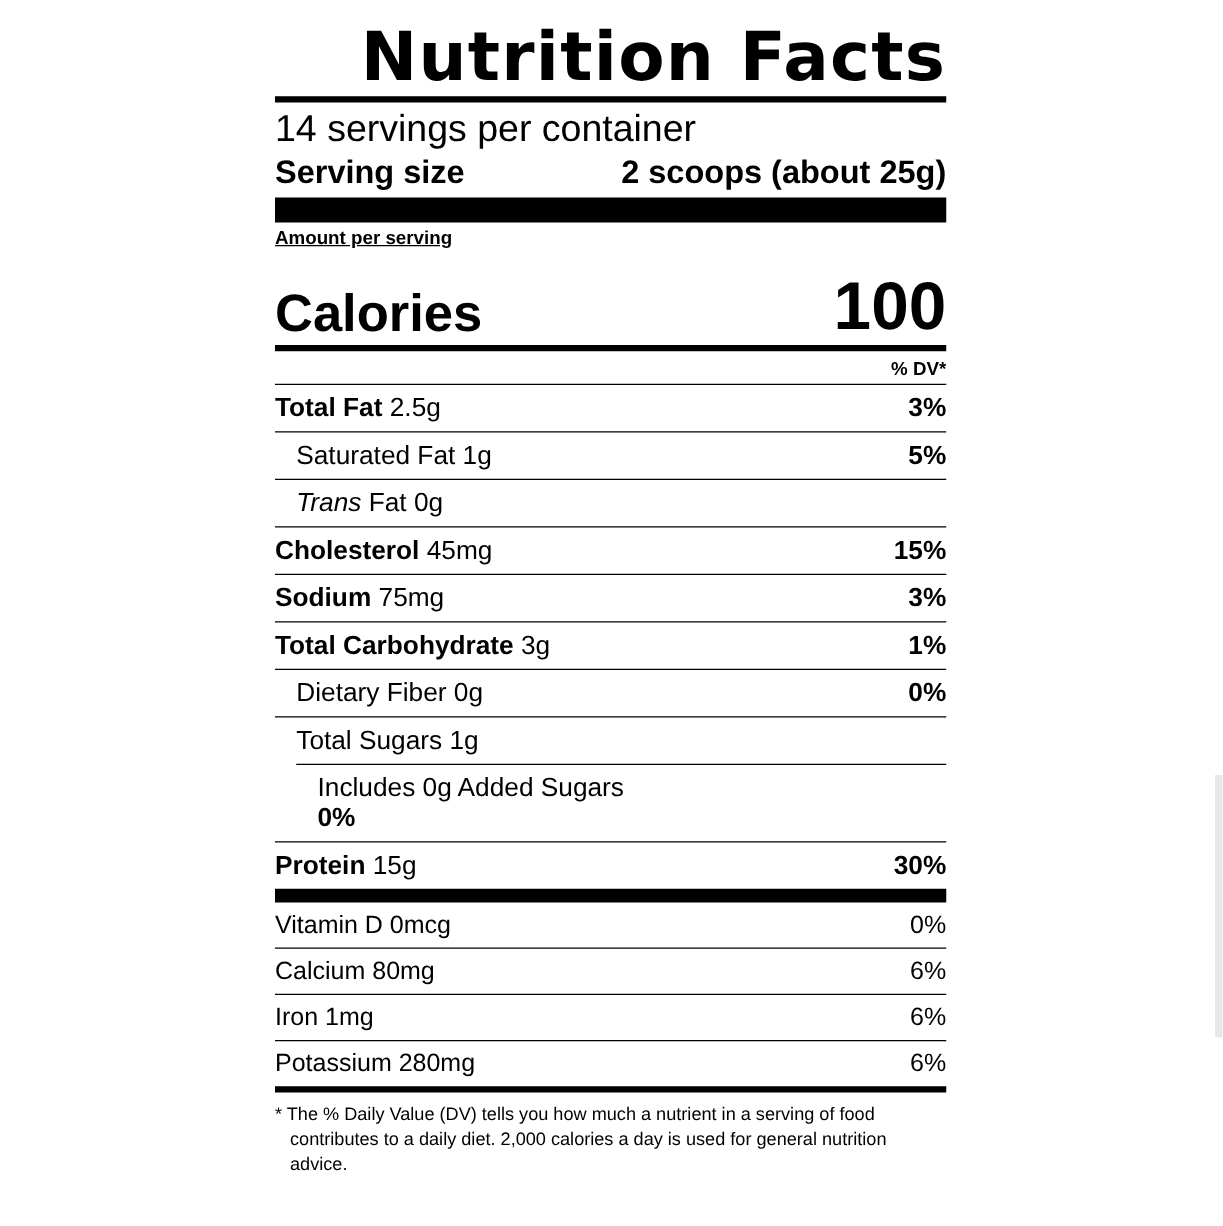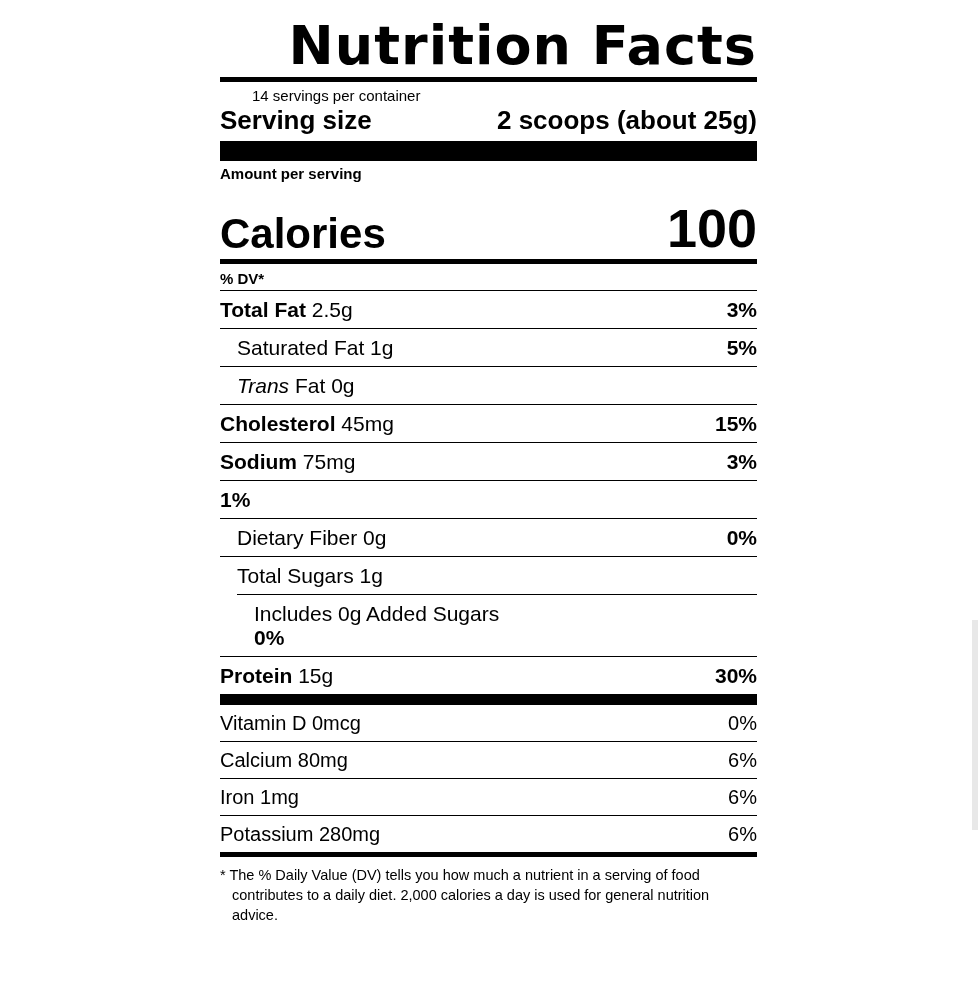--- a/index.html
+++ b/index.html
@@ -30,40 +30,40 @@
     line-height: 1.05;
     text-align: right;
     padding-bottom: 2px;
   }
   .rule-med  { border-bottom: 5px solid #000; }
   .rule-thick{ height: 20px; background: #000; }
   .rule-thick-sm{ height: 11px; background: #000; }
   .rule-hair { border-bottom: 1px solid #000; }
 
   .servings {
-    font-size: 15px;
+    font-size: 30px;
     padding: 5px 0 1px 0;
     line-height: 1.15;
-    margin-left: 32px;
   }
 
   .serving-size-row {
     display: flex;
     justify-content: space-between;
     align-items: baseline;
     font-weight: bold;
     font-size: 26px;
     padding-bottom: 5px;
   }
 
   .amount-label {
     font-weight: bold;
     font-size: 15px;
     padding-top: 4px;
     line-height: 1.2;
+    text-decoration: underline;
   }
 
   .calories-row {
     display: flex;
     justify-content: space-between;
     align-items: flex-end;
     padding-bottom: 4px;
   }
   .calories-word {
     font-weight: bold;
@@ -71,20 +71,21 @@
     line-height: 1;
     margin-top: 30px;
   }
   .calories-value {
     font-weight: bold;
     font-size: 54px;
     line-height: 1;
   }
 
   .dv-header {
+    text-align: right;
     font-weight: bold;
     font-size: 15px;
     padding: 6px 0 3px 0;
   }
 
   .row {
     display: flex;
     justify-content: space-between;
     align-items: baseline;
     font-size: 21px;
@@ -170,20 +171,21 @@
     <span class="label"><b>Cholesterol</b><span> 45mg</span></span>
     <span class="dv">15%</span>
   </div>
 
   <div class="row sub-rule">
     <span class="label"><b>Sodium</b><span> 75mg</span></span>
     <span class="dv">3%</span>
   </div>
 
   <div class="row sub-rule">
+    <span class="label"><b>Total Carbohydrate</b><span> 3g</span></span>
     <span class="dv">1%</span>
   </div>
 
   <div class="row sub-rule indent1">
     <span class="label">Dietary Fiber 0g</span>
     <span class="dv">0%</span>
   </div>
 
   <div class="short-rule-wrap">
     <div class="inner">

